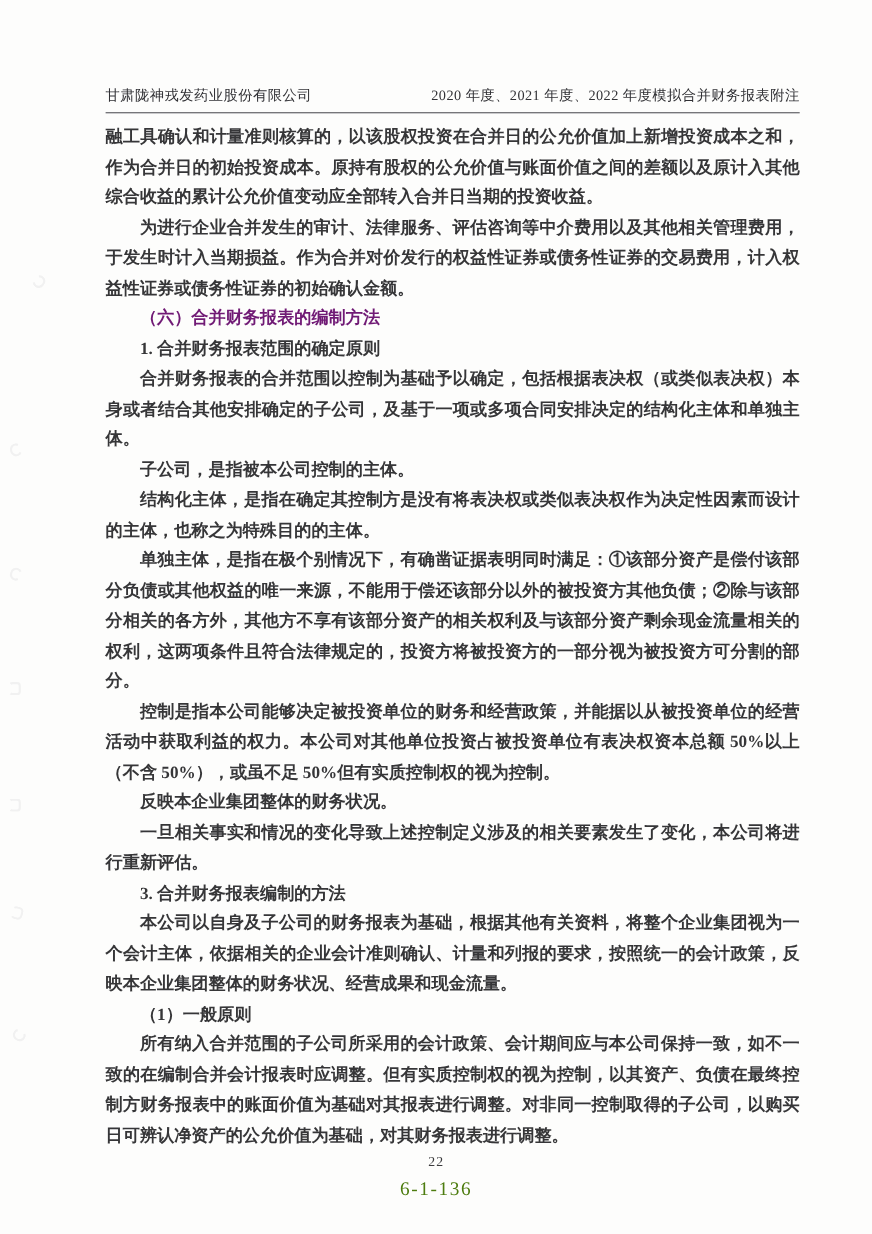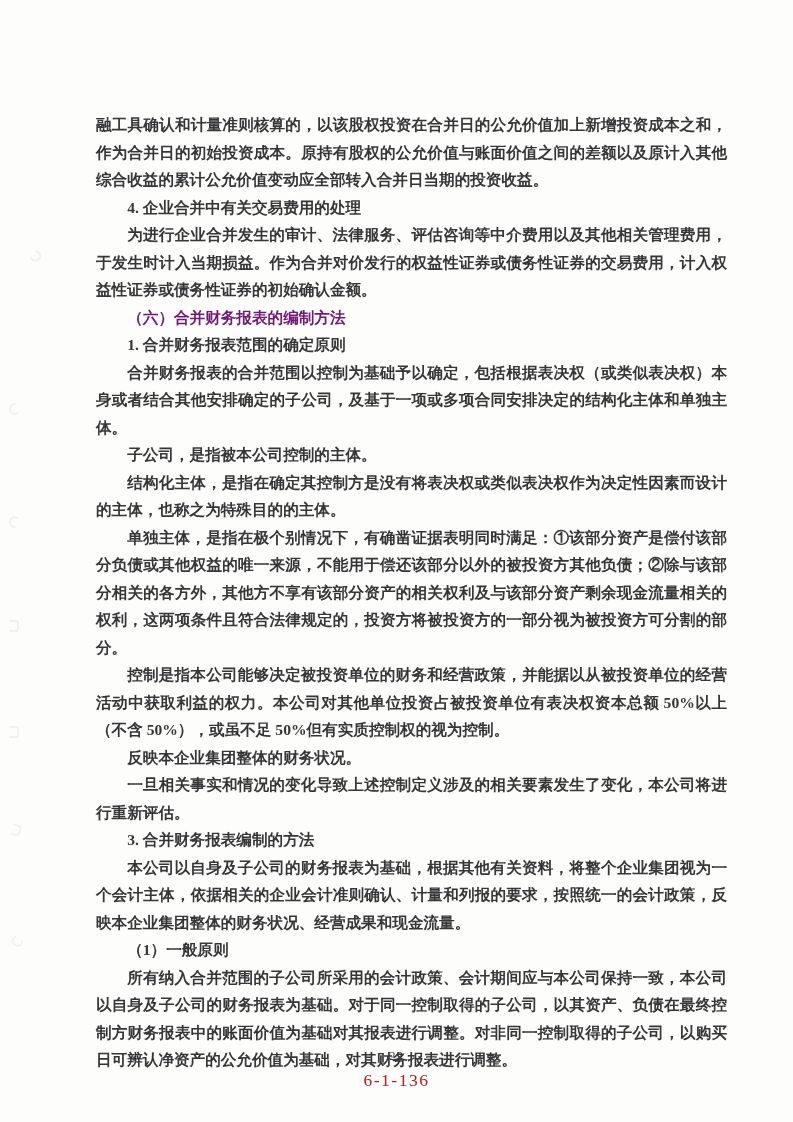--- a/index.html
+++ b/index.html
@@ -70,52 +70,55 @@
     color: #3a3a3c;
   }
   .footer-doc {
     position: absolute;
     left: 0;
     top: 1070px;
     width: 100%;
     text-align: center;
     font-size: 17.5px;
     letter-spacing: 1.5px;
-    color: #b91c1c;
+    color: #4d7c0f;
   }
 </style>
 </head>
 <body>
 
 <div class="page">
 
   <div class="artifact a1"></div>
   <div class="artifact a2"></div>
   <div class="artifact a3"></div>
   <div class="artifact a4"></div>
   <div class="artifact a5"></div>
   <div class="artifact a6"></div>
   <div class="artifact a7"></div>
 
+  <div class="header">
+    <span>甘肃陇神戎发药业股份有限公司</span>
+    <span>2020 年度、2021 年度、2022 年度模拟合并财务报表附注</span>
+  </div>
 
   <div class="body">
     <p>融工具确认和计量准则核算的，以该股权投资在合并日的公允价值加上新增投资成本之和，作为合并日的初始投资成本。原持有股权的公允价值与账面价值之间的差额以及原计入其他综合收益的累计公允价值变动应全部转入合并日当期的投资收益。</p>
-    <p class="indent">4. 企业合并中有关交易费用的处理</p>
     <p class="indent">为进行企业合并发生的审计、法律服务、评估咨询等中介费用以及其他相关管理费用，于发生时计入当期损益。作为合并对价发行的权益性证券或债务性证券的交易费用，计入权益性证券或债务性证券的初始确认金额。</p>
     <p class="indent bold">（六）合并财务报表的编制方法</p>
     <p class="indent">1. 合并财务报表范围的确定原则</p>
     <p class="indent">合并财务报表的合并范围以控制为基础予以确定，包括根据表决权（或类似表决权）本身或者结合其他安排确定的子公司，及基于一项或多项合同安排决定的结构化主体和单独主体。</p>
     <p class="indent">子公司，是指被本公司控制的主体。</p>
     <p class="indent">结构化主体，是指在确定其控制方是没有将表决权或类似表决权作为决定性因素而设计的主体，也称之为特殊目的的主体。</p>
     <p class="indent">单独主体，是指在极个别情况下，有确凿证据表明同时满足：①该部分资产是偿付该部分负债或其他权益的唯一来源，不能用于偿还该部分以外的被投资方其他负债；②除与该部分相关的各方外，其他方不享有该部分资产的相关权利及与该部分资产剩余现金流量相关的权利，这两项条件且符合法律规定的，投资方将被投资方的一部分视为被投资方可分割的部分。</p>
     <p class="indent">控制是指本公司能够决定被投资单位的财务和经营政策，并能据以从被投资单位的经营活动中获取利益的权力。本公司对其他单位投资占被投资单位有表决权资本总额 50%以上（不含 50%），或虽不足 50%但有实质控制权的视为控制。</p>
     <p class="indent">反映本企业集团整体的财务状况。</p>
     <p class="indent">一旦相关事实和情况的变化导致上述控制定义涉及的相关要素发生了变化，本公司将进行重新评估。</p>
     <p class="indent">3. 合并财务报表编制的方法</p>
     <p class="indent">本公司以自身及子公司的财务报表为基础，根据其他有关资料，将整个企业集团视为一个会计主体，依据相关的企业会计准则确认、计量和列报的要求，按照统一的会计政策，反映本企业集团整体的财务状况、经营成果和现金流量。</p>
     <p class="indent">（1）一般原则</p>
-    <p class="indent">所有纳入合并范围的子公司所采用的会计政策、会计期间应与本公司保持一致，本公司以自身及子公司的财务报表为基础。对于同一控制取得的子公司，以其资产、负债在最终控制方财务报表中的账面价值为基础对其报表进行调整。对非同一控制取得的子公司，以购买日可辨认净资产的公允价值为基础，对其财务报表进行调整。</p>
+    <p class="indent">所有纳入合并范围的子公司所采用的会计政策、会计期间应与本公司保持一致，如不一致的在编制合并会计报表时应调整。但有实质控制权的视为控制，以其资产、负债在最终控制方财务报表中的账面价值为基础对其报表进行调整。对非同一控制取得的子公司，以购买日可辨认净资产的公允价值为基础，对其财务报表进行调整。</p>
   </div>
 
   <div class="footer-page">22</div>
   <div class="footer-doc">6-1-136</div>
 
 </div>
 
 </body></html>

